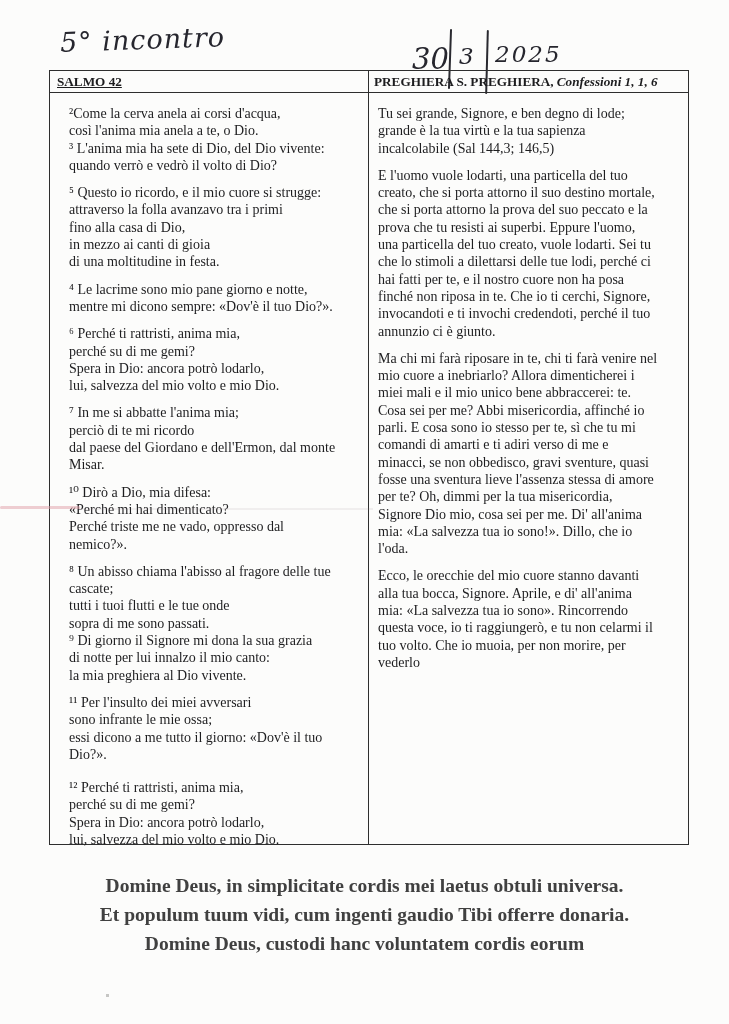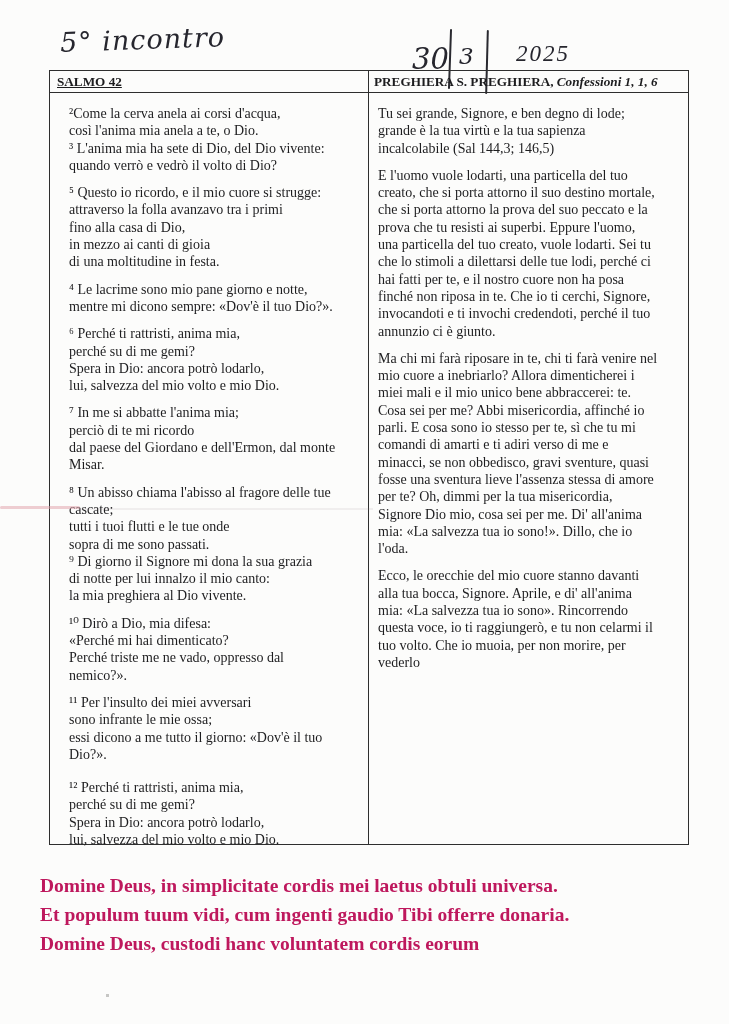--- a/index.html
+++ b/index.html
@@ -23,21 +23,21 @@
     color: #26262e;
     white-space: nowrap;
   }
   .hw-title {
     position: absolute; left: 60px; top: 24px;
     font-size: 27px; letter-spacing: 1px;
     transform: rotate(-2deg);
   }
   .hw-day   { position: absolute; left: 412px; top: 42px; font-size: 29px; }
   .hw-month { position: absolute; left: 459px; top: 43px; font-size: 23px; }
-  .hw-year  { position: absolute; left: 516px; top: 41px; font-size: 23px; letter-spacing: 2px; font-family: Liberation Serif, serif; }
+  .hw-year  { position: absolute; left: 495px; top: 41px; font-size: 23px; letter-spacing: 2px; }
   .date-bar {
     position: absolute; width: 2px; background: #2a2a30; border-radius: 1px;
   }
   .date-bar.b1 { left: 449px; top: 29px; height: 60px; transform: rotate(2deg); }
   .date-bar.b2 { left: 486px; top: 30px; height: 64px; transform: rotate(1.5deg); }
 
   
   .doc-table {
     position: absolute; left: 49px; top: 70px;
     width: 640px; height: 775px;
@@ -67,23 +67,24 @@
   .col-right { flex: 1; border-left: 1.5px solid #2e2e2e; padding: 12px 7px 0 9px; }
   .col p.block {
     margin: 0 0 10px 0;
     white-space: pre-line;
   }
   .col-left p.block:last-child { margin-top: 16px; }
 
   
   .latin-footer {
     position: absolute; left: 40px; right: 40px; top: 871px;
+    text-align: center;
     font-weight: bold;
     font-size: 19.5px; line-height: 29px;
-    color: #be185d;
+    color: #404040;
   }
 
   
   .streak-pink {
     position: absolute; left: 0; top: 506px; width: 80px; height: 3px;
     background: rgba(224, 158, 168, 0.5); border-radius: 2px;
   }
   .streak-gray {
     position: absolute; left: 78px; top: 508px; width: 295px; height: 2px;
     background: rgba(140, 115, 125, 0.10);
@@ -130,31 +131,31 @@
           <p class="block">⁴ Le lacrime sono mio pane giorno e notte,
 mentre mi dicono sempre: «Dov'è il tuo Dio?».</p>
           <p class="block">⁶ Perché ti rattristi, anima mia,
 perché su di me gemi?
 Spera in Dio: ancora potrò lodarlo,
 lui, salvezza del mio volto e mio Dio.</p>
           <p class="block">⁷ In me si abbatte l'anima mia;
 perciò di te mi ricordo
 dal paese del Giordano e dell'Ermon, dal monte
 Misar.</p>
+          <p class="block">¹⁰ Dirò a Dio, mia difesa:
+«Perché mi hai dimenticato?
+Perché triste me ne vado, oppresso dal
+nemico?».</p>
           <p class="block">⁸ Un abisso chiama l'abisso al fragore delle tue
 cascate;
 tutti i tuoi flutti e le tue onde
 sopra di me sono passati.
 ⁹ Di giorno il Signore mi dona la sua grazia
 di notte per lui innalzo il mio canto:
 la mia preghiera al Dio vivente.</p>
-          <p class="block">¹⁰ Dirò a Dio, mia difesa:
-«Perché mi hai dimenticato?
-Perché triste me ne vado, oppresso dal
-nemico?».</p>
           <p class="block">¹¹ Per l'insulto dei miei avversari
 sono infrante le mie ossa;
 essi dicono a me tutto il giorno: «Dov'è il tuo
 Dio?».</p>
           <p class="block">¹² Perché ti rattristi, anima mia,
 perché su di me gemi?
 Spera in Dio: ancora potrò lodarlo,
 lui, salvezza del mio volto e mio Dio.</p>
         </div>
       <div class="col col-right">

